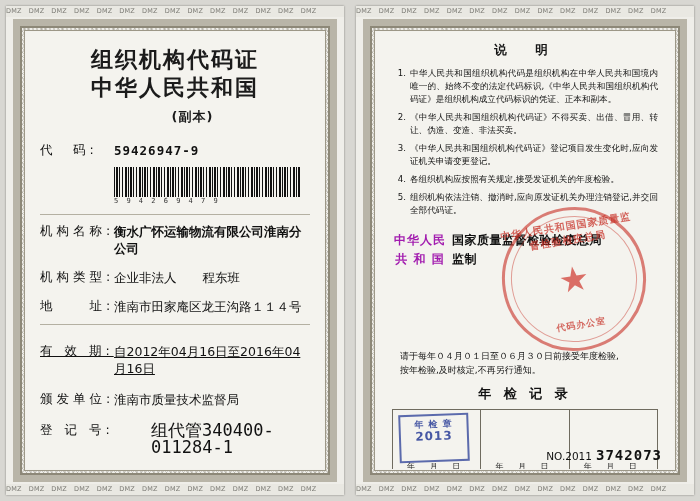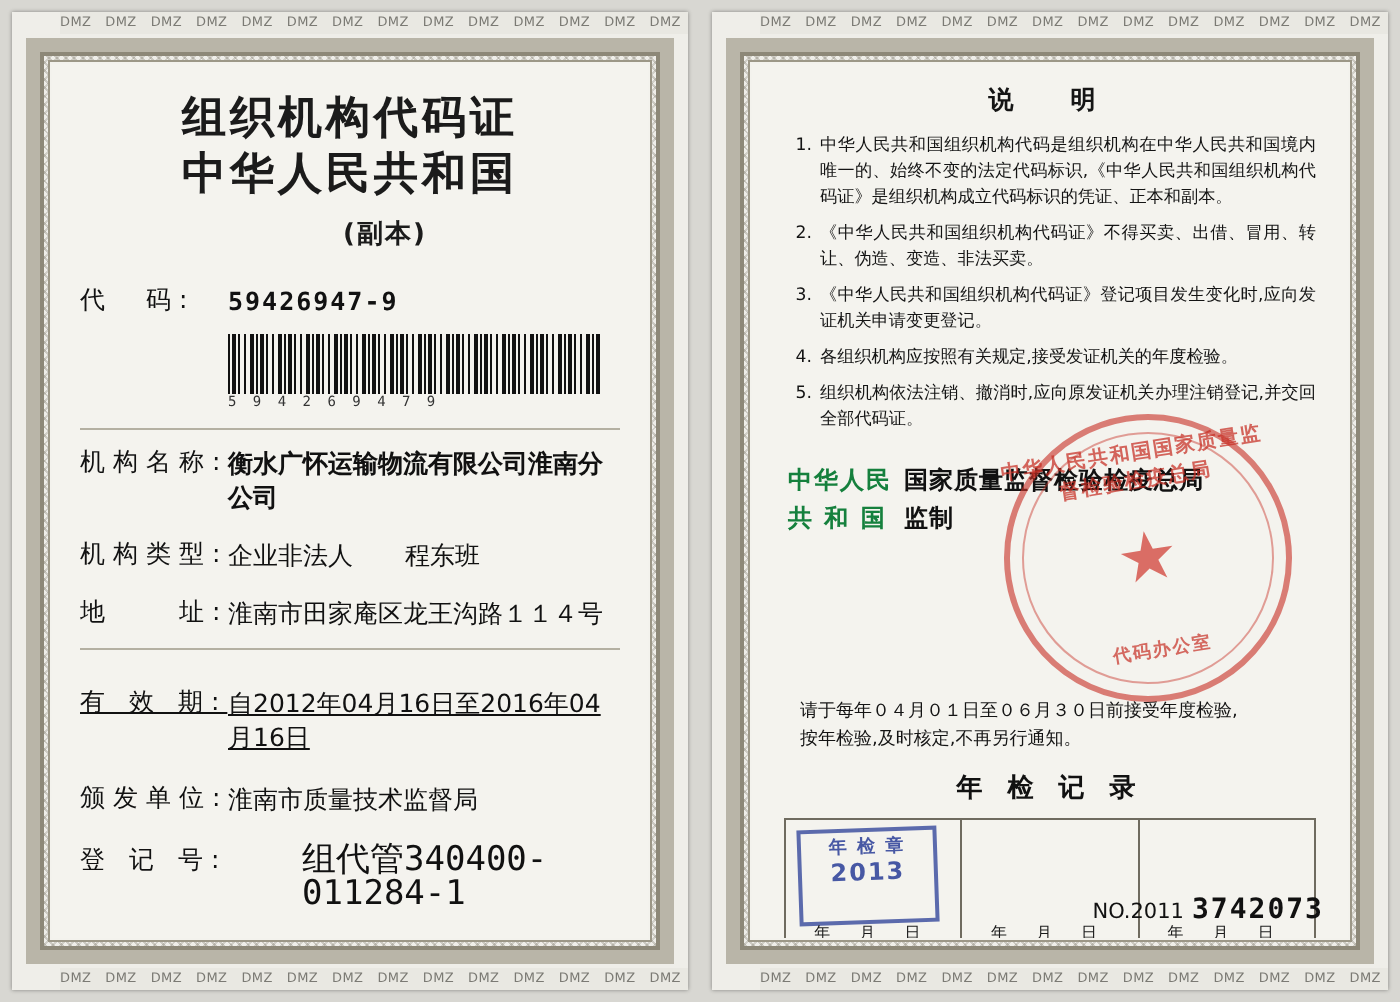--- a/index.html
+++ b/index.html
@@ -37,21 +37,20 @@
     left: 0; right: 0;
     height: 11px;
     background: #e9e8e2;
     overflow: hidden;
     white-space: nowrap;
     font-family: "DejaVu Sans", sans-serif;
     font-size: 6.5px;
     letter-spacing: 0.2px;
     color: #7b7a74;
     line-height: 11px;
-    margin-left: 24px;
   }
   .dmz.top { top: 0; }
   .dmz.bot { bottom: 0; }
   .dmz span { margin-right: 7px; }
 
   
   .border-outer {
     position: absolute;
     top: 13px; left: 7px; right: 7px; bottom: 13px;
     border: 7px solid #b9b5a8;
@@ -195,21 +194,22 @@
     margin-top: 8px;
     height: 120px;
   }
   .org-left {
     position: absolute;
     left: 18px; top: 6px;
     font-size: 12px;
     font-weight: bold;
     line-height: 19px;
     letter-spacing: 1px;
-    color: #15803d;
+    color: #a21caf;
+    text-align: center;
   }
   .org-right {
     position: absolute;
     left: 76px; top: 6px;
     font-size: 12px;
     font-weight: bold;
     line-height: 19px;
     letter-spacing: 0.5px;
     color: #111;
   }

